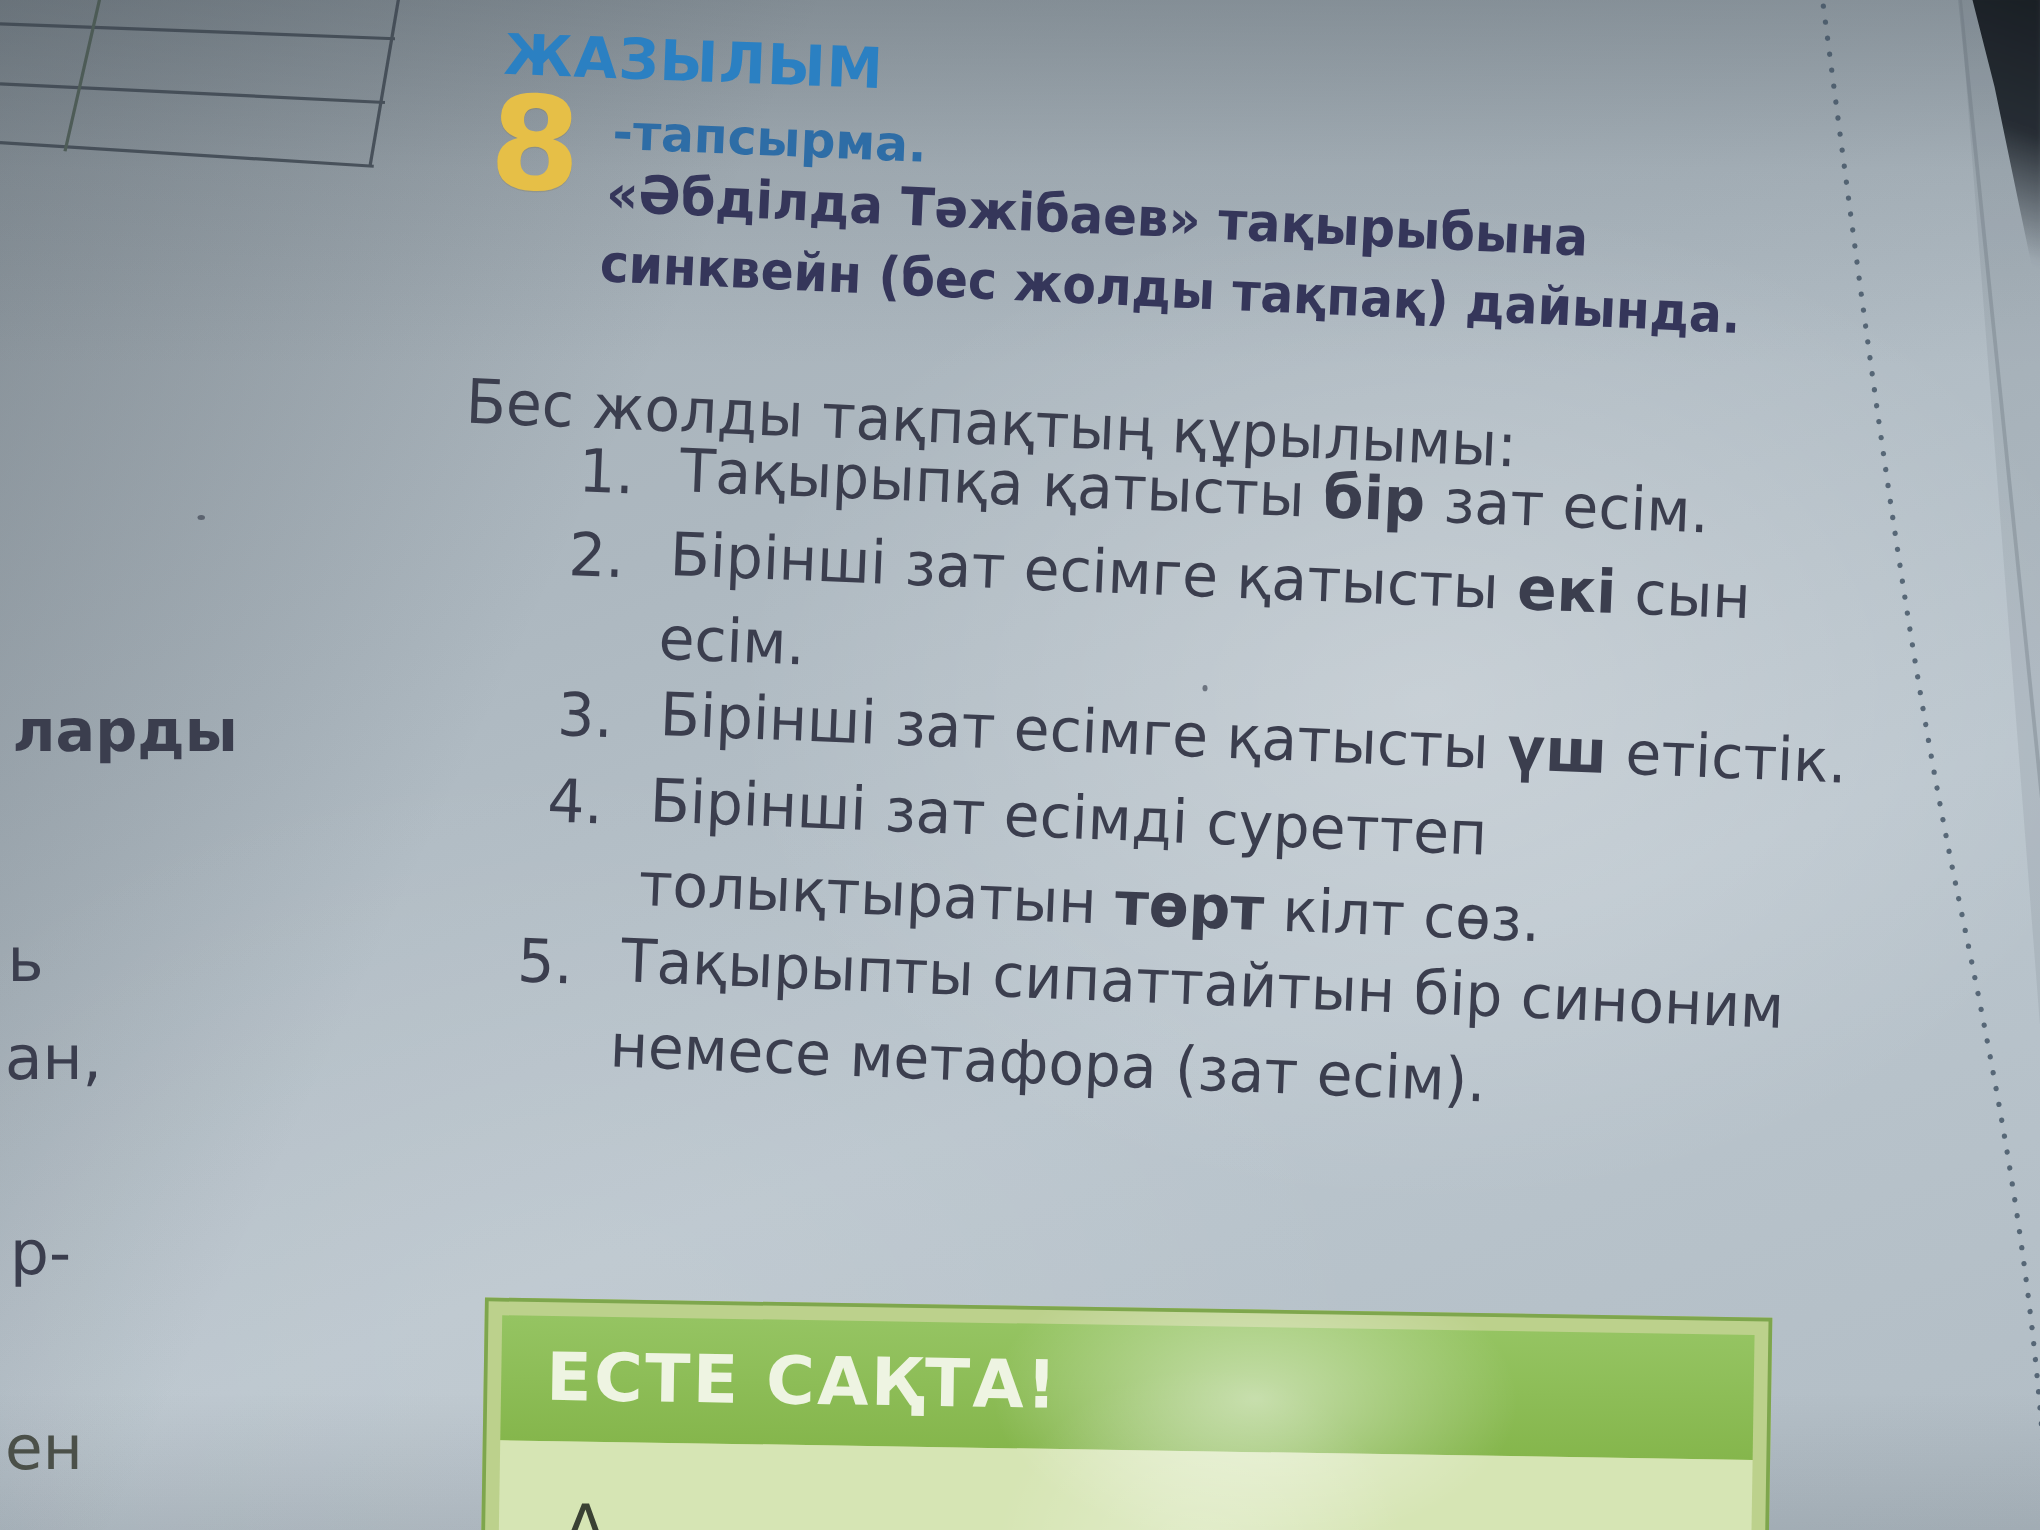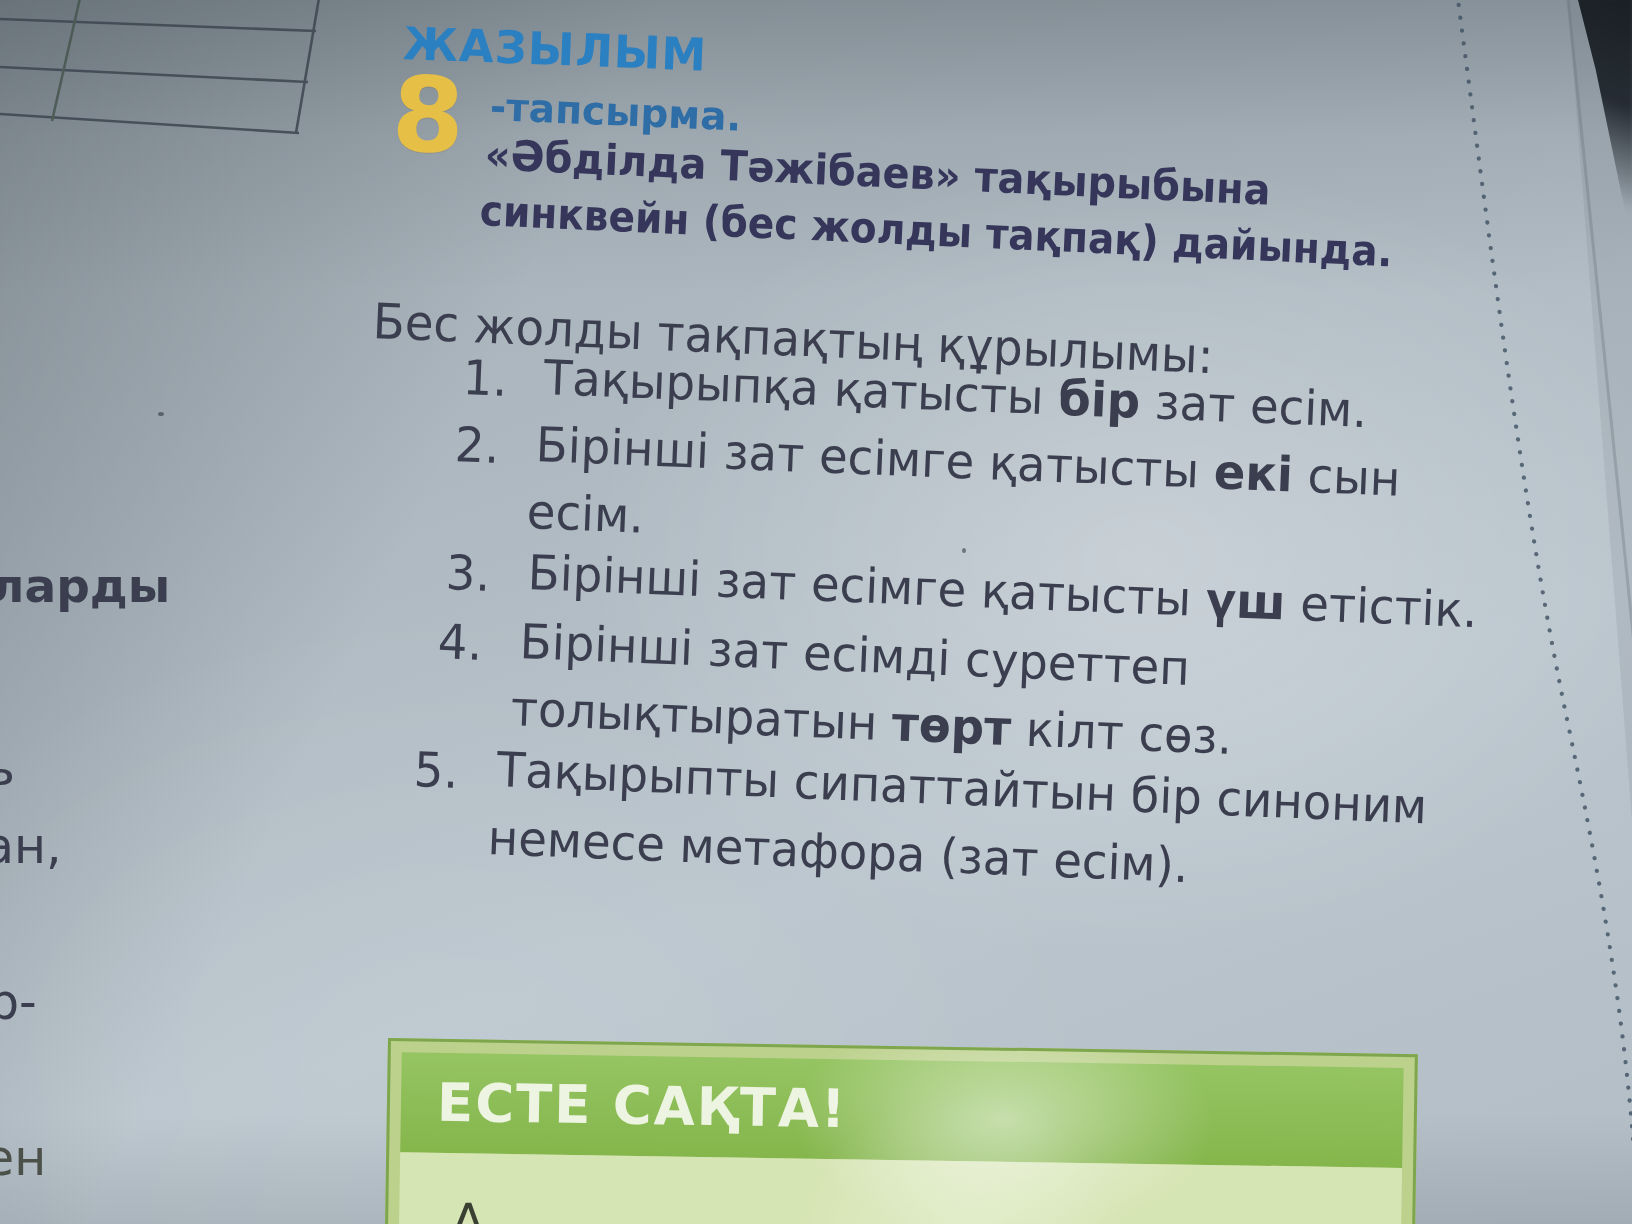--- a/index.html
+++ b/index.html
@@ -87,21 +87,21 @@
       <div class="num" style="left: 447px; top: 547px;">3.</div>
       <div class="line" style="left: 529px; top: 547px;"><span>Бірінші зат есімге қатысты </span><span class="b">үш</span><span> етістік.</span></div>
       <div class="num" style="left: 439px; top: 616px;">4.</div>
       <div class="line" style="left: 521px; top: 616px;"><span>Бірінші зат есімді суреттеп</span></div>
       <div class="line" style="left: 512px; top: 683px;"><span>толықтыратын </span><span class="b">төрт</span><span> кілт сөз.</span></div>
       <div class="num" style="left: 415px; top: 744px;">5.</div>
       <div class="line" style="left: 498px; top: 744px;"><span>Тақырыпты сипаттайтын бір синоним</span></div>
       <div class="line" style="left: 489px; top: 812px;"><span>немесе метафора (зат есім).</span></div>
     </div>
 
-  <div id="frag-layer" class="abs" style="inset:0;">
+  <div id="frag-layer" class="abs" style="inset:0;margin-left:20px;">
       <div class="frag" style="left: -10px; top: 562px; font-size: 47px; font-weight: 700;">ларды</div>
       <div class="frag" style="left: -14px; top: 744px; font-size: 49px;">ь</div>
       <div class="frag" style="left: -16px; top: 822px; font-size: 49px;">ан,</div>
       <div class="frag" style="left: -12px; top: 978px; font-size: 49px;">р-</div>
       <div class="frag" style="left: -16px; top: 1134px; font-size: 49px; color: rgb(75, 80, 73);">ен</div>
     </div>
 
   <div class="abs remember-box">
     <div class="remember-band">
       <div class="remember-title">ЕСТЕ САҚТА!</div>

